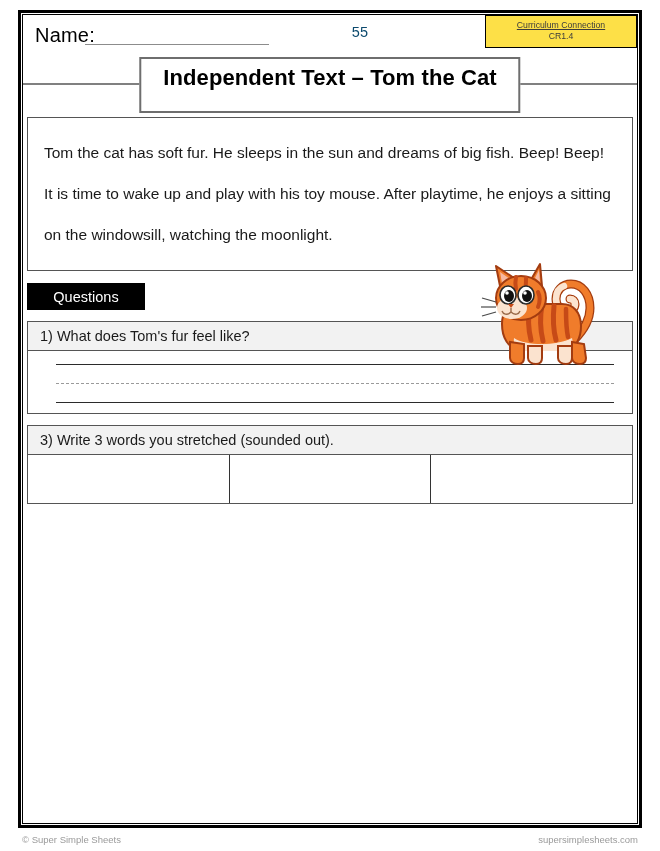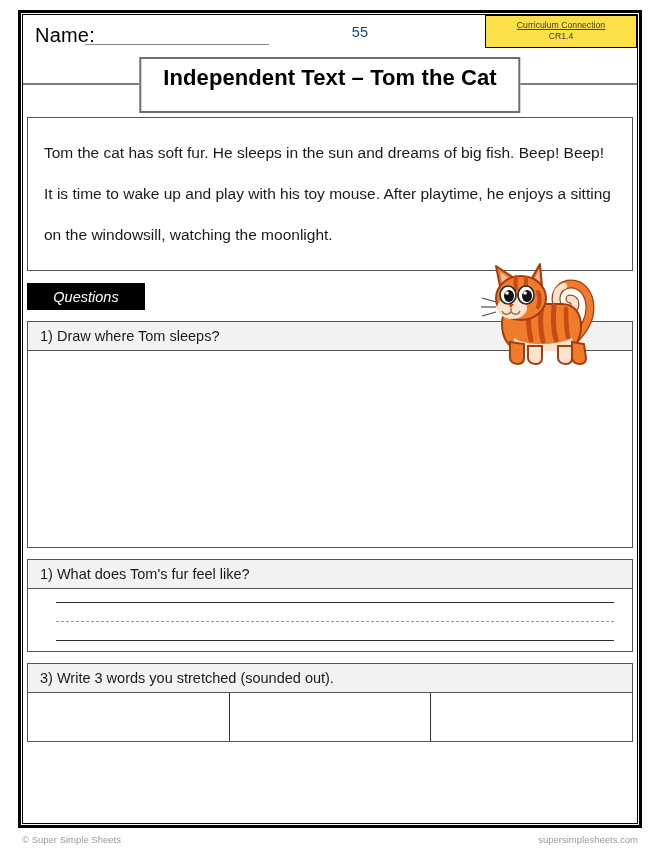--- a/index.html
+++ b/index.html
@@ -169,21 +169,20 @@
   }
   .questions-tab {
     width: 118px;
     background: #000000;
     color: #ffffff;
     font-size: 14.5px;
     display: flex;
     align-items: center;
     justify-content: center;
     box-sizing: border-box;
-    font-style: italic;
   }
   .questions-desc {
     flex: 1;
     background: #f2f2f2;
     border: 1px solid #b5b5b5;
     border-left: none;
     color: #1a1a1a;
     font-size: 14.5px;
     display: flex;
     align-items: center;
@@ -304,24 +303,20 @@
   </div>
 
   <div class="passage-box">
     <div class="passage-text">Tom the cat has soft fur. He sleeps in the sun and dreams of big fish. Beep! Beep! It is time to wake up and play with his toy mouse. After playtime, he enjoys a sitting on the windowsill, watching the moonlight.</div>
   </div>
 
   <div class="questions-bar">
     <div class="questions-tab">Questions</div>
   </div>
 
-  <div class="q-block">
-    <div class="q-prompt">1) Draw where Tom sleeps?</div>
-    <div class="q-draw-area"></div>
-  </div>
 
   <div class="q-block">
     <div class="q-prompt">1) What does Tom's fur feel like?</div>
     <div class="practice-area">
       <div class="practice-set">
         <div class="pl-top"></div>
         <div class="pl-mid"></div>
         <div class="pl-bot"></div>
       </div>
     </div>

